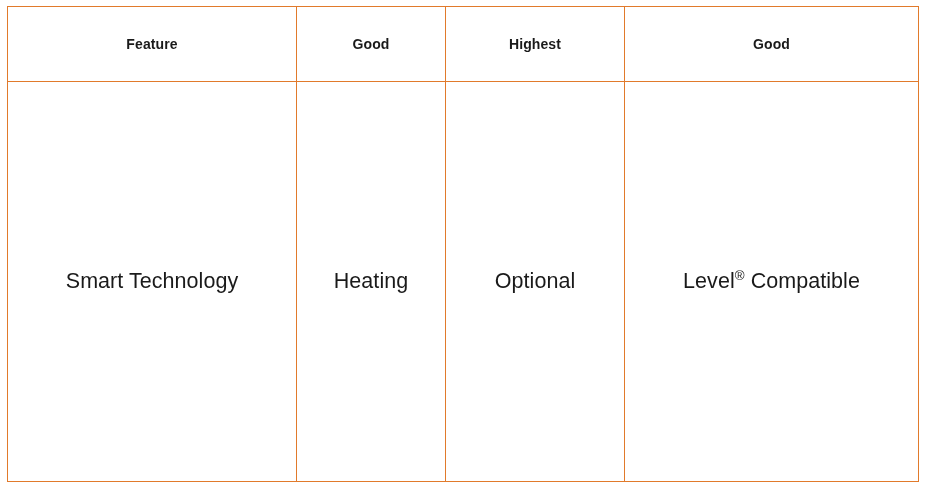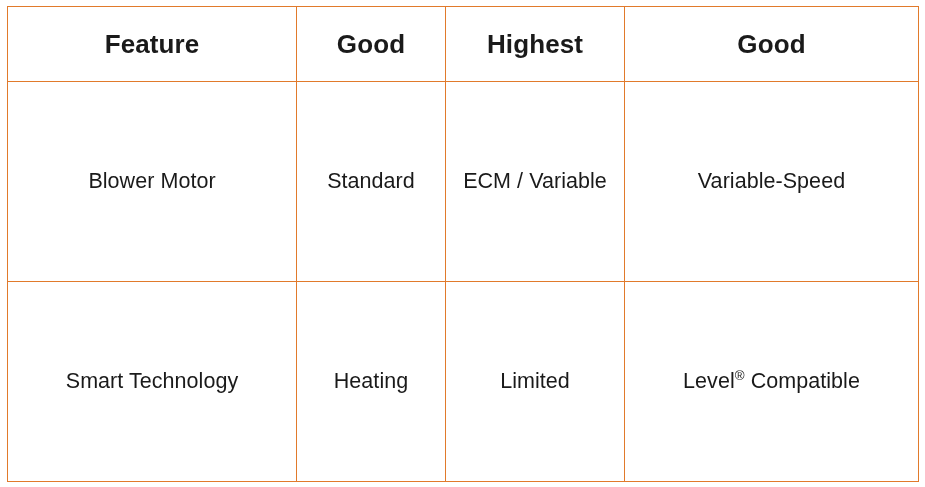--- a/index.html
+++ b/index.html
@@ -37,21 +37,21 @@
     vertical-align: middle;
     color: #1a1a1a;
     padding: 2px 6px;
     box-sizing: border-box;
     overflow: hidden;
     white-space: nowrap;
   }
   table.compare thead th {
     height: 75px;
     font-weight: bold;
-    font-size: 26px;
+    font-size: 14px;
     letter-spacing: 0.1px;
   }
   table.compare tbody td {
     height: 80.2px;
     font-weight: normal;
     font-size: 21.5px;
     letter-spacing: 0.05px;
   }
   
   col.c0 { width: 289px; }
@@ -79,26 +79,20 @@
     <thead>
       <tr>
         <th>Feature</th>
         <th>Good</th>
         <th>Highest</th>
         <th>Good</th>
       </tr>
     </thead>
     <tbody>
       <tr>
-        <td>Blower Motor</td>
-        <td>Standard</td>
-        <td>ECM / Variable</td>
-        <td><span>Variable-Speed</span><sup class="reg"></sup><span></span></td>
-      </tr>
-      <tr>
         <td>Smart Technology</td>
         <td>Heating</td>
-        <td>Limited</td>
+        <td>Optional</td>
         <td><span>Level</span><sup class="reg">®</sup><span> Compatible</span></td>
       </tr>
     </tbody>
   </table>
 </div>
 
 </body></html>

